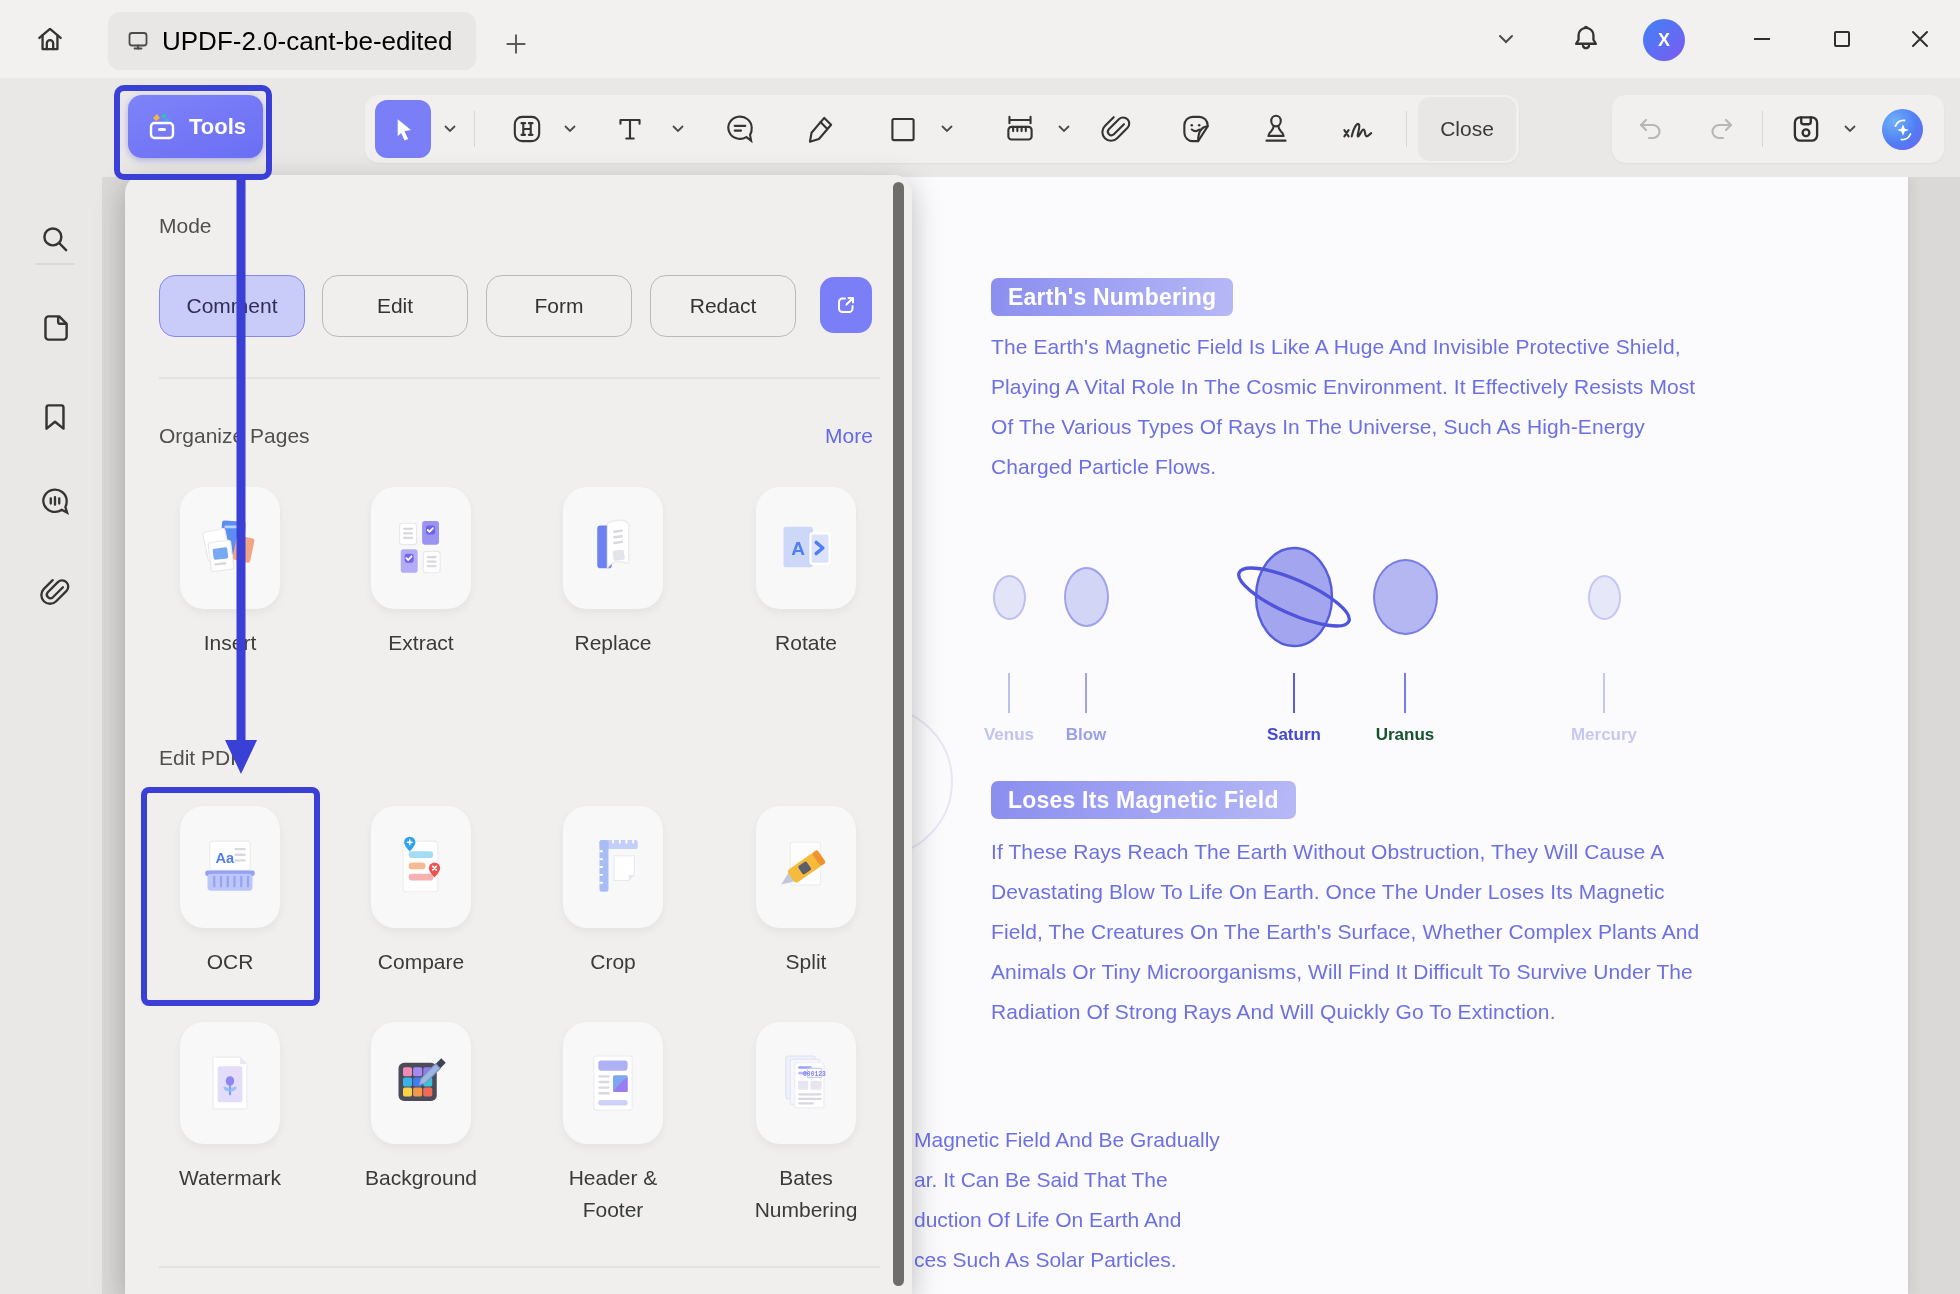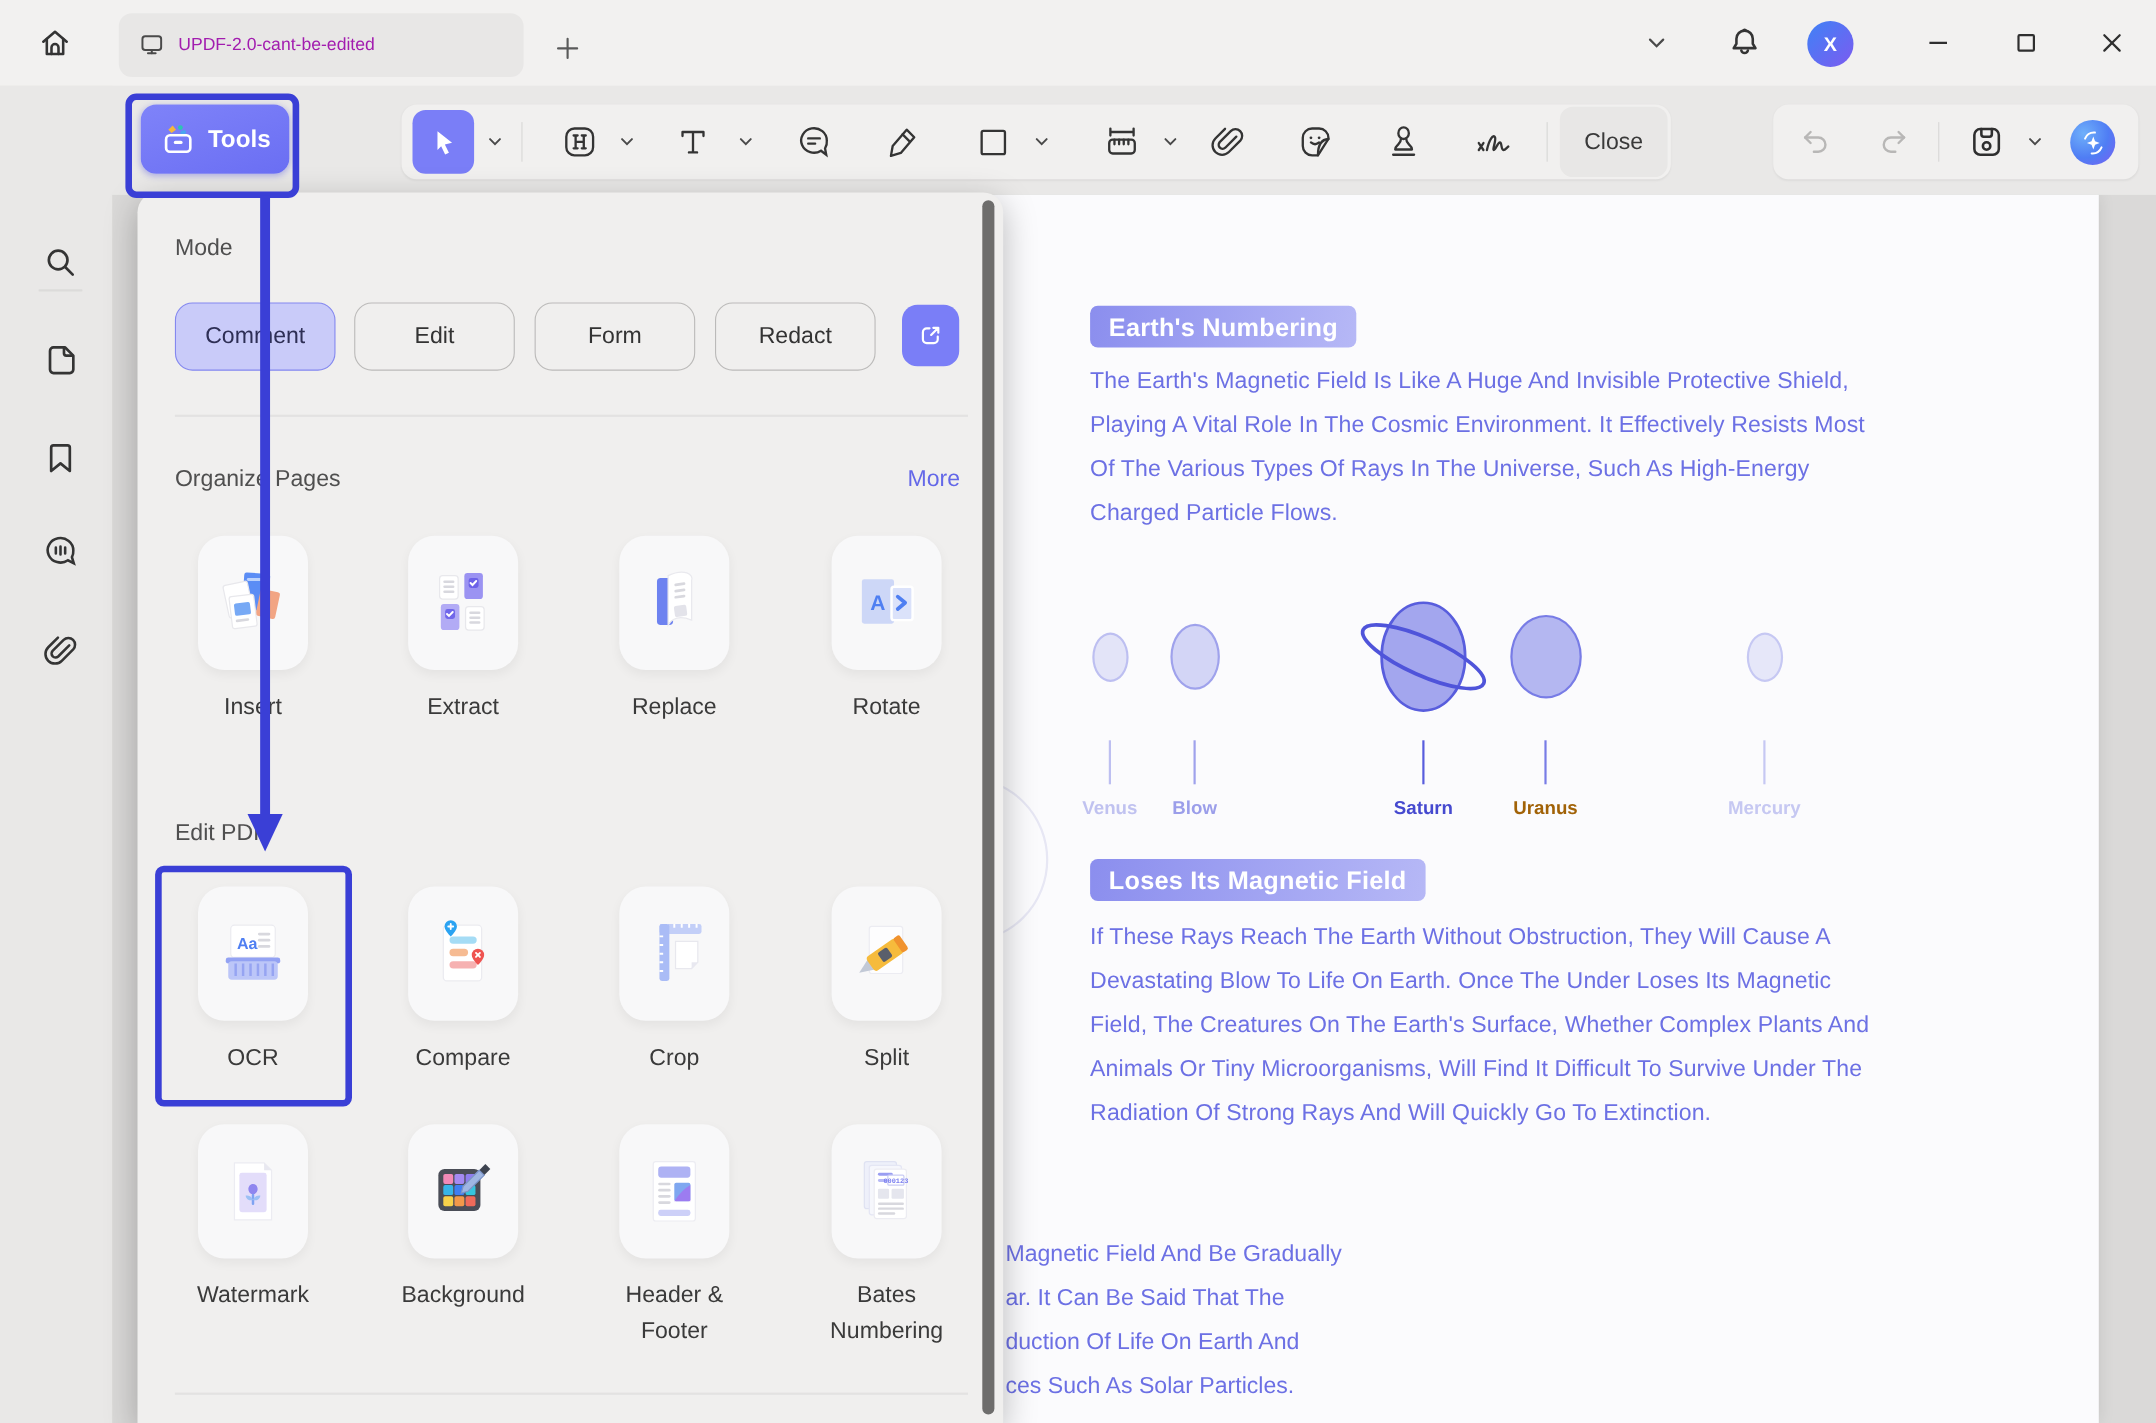--- a/index.html
+++ b/index.html
@@ -4,21 +4,21 @@
 <style>
   * { margin:0; padding:0; box-sizing:border-box; }
   html,body { width:1960px; height:1294px; }
   body { font-family:"Liberation Sans", sans-serif; background:#e9e8e7; }
   .app { position:relative; width:1960px; height:1294px; overflow:hidden; background:#e9e8e7; }
 
   
   .topbar { position:absolute; left:0; top:0; width:1960px; height:78px; background:#f2f1f0; }
   .homebtn { position:absolute; left:26px; top:15px; width:48px; height:48px; display:flex; align-items:center; justify-content:center; border-radius:10px; }
   .tab { position:absolute; left:108px; top:12px; width:368px; height:58px; background:#e8e7e6; border-radius:12px; display:flex; align-items:center; padding:0 18px; gap:12px; }
-  .tab-title { font-size:16px; color:#a21caf; }
+  .tab-title { font-size:26px; color:#000000; }
   .newtab { position:absolute; left:498px; top:26px; width:36px; height:36px; display:flex; align-items:center; justify-content:center; }
   .tb-ico { position:absolute; top:39px; transform:translate(-50%,-50%); display:flex; align-items:center; justify-content:center; }
   .avatar { position:absolute; left:1643px; top:19px; width:42px; height:42px; border-radius:50%; background:linear-gradient(135deg,#3f82f6,#7c5bf0); color:#fff; font-weight:bold; font-size:18px; display:flex; align-items:center; justify-content:center; }
 
   
   .sidebar { position:absolute; left:0; top:78px; width:102px; height:1216px; background:#e9e8e7; }
   .sb-ico { position:absolute; left:55px; transform:translate(-50%,-50%); }
   .sb-div { position:absolute; left:35px; top:185px; width:40px; height:2px; background:#dcdbda; border-radius:1px; }
 
   
@@ -199,21 +199,21 @@
         </svg>
       </div>
       <div class="ptick" style="background:#585ddd;"></div>
       <div class="plabel" style="color:#4549cf;">Saturn</div>
     </div>
     <div class="planet" style="left:1405px;">
       <div class="pslot">
           <div style="width:65px;height:76px;border-radius:50%;background:#b4b7f1;border:2px solid #787ce6;"></div>
         </div>
       <div class="ptick" style="background:#787ce6;"></div>
-      <div class="plabel" style="color:#a16207;">Uranus</div>
+      <div class="plabel" style="color:#14532d;">Uranus</div>
     </div>
     <div class="planet" style="left:1604px;">
       <div class="pslot">
           <div style="width:33px;height:45px;border-radius:50%;background:#e6e7f9;border:2px solid #c6c8f3;"></div>
         </div>
       <div class="ptick" style="background:#c6c8f3;"></div>
       <div class="plabel" style="color:#c6c8f2;">Mercury</div>
     </div>
 
     <div class="badge" style="top:781px;">

